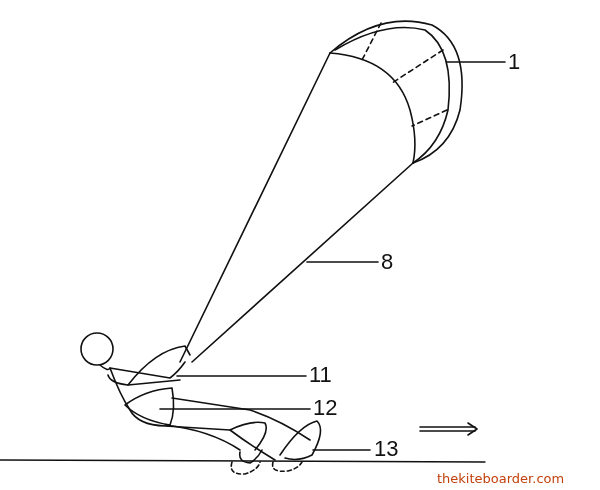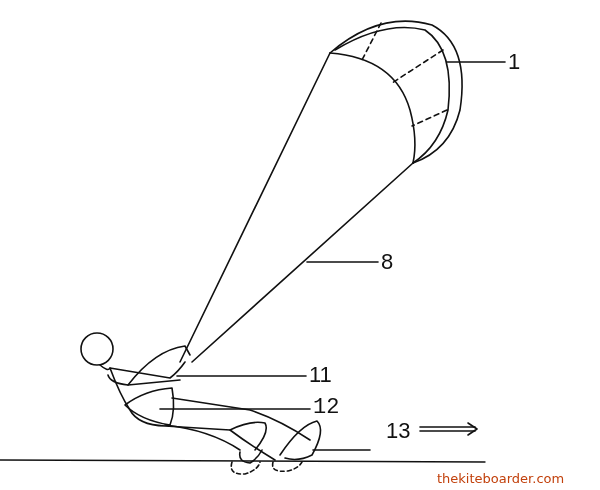--- a/index.html
+++ b/index.html
@@ -61,15 +61,15 @@
       <path d="M 420 427 L 475 427"></path>
       <path d="M 420 431 L 475 431"></path>
       <path d="M 468 423 L 477 429 L 468 435"></path>
     </g>
   </g>
 </svg>
 
 <div class="lbl" style="left:508px;top:51px;">1</div>
 <div class="lbl" style="left:381px;top:251px;">8</div>
 <div class="lbl" style="left:309px;top:364px;">11</div>
-<div class="lbl" style="left:313px;top:397px;font-family:Liberation Mono, monospace;">12</div>
-<div class="lbl" style="left:374px;top:420px;margin-left:12px;">13</div>
+<div class="lbl" style="left:313px;top:397px;">12</div>
+<div class="lbl" style="left:374px;top:438px;">13</div>
 <div class="wm" style="left:437px;top:472px;">thekiteboarder.com</div>
 
 </body></html>

